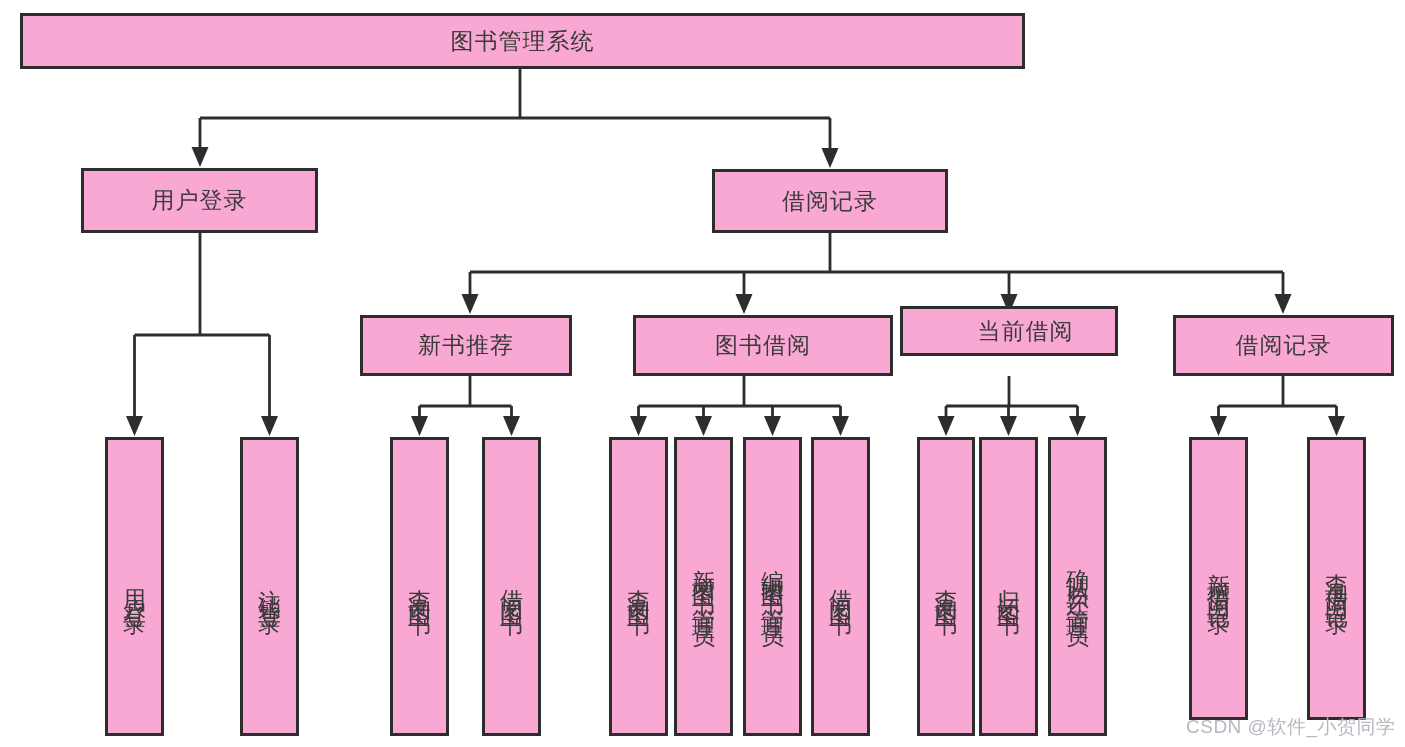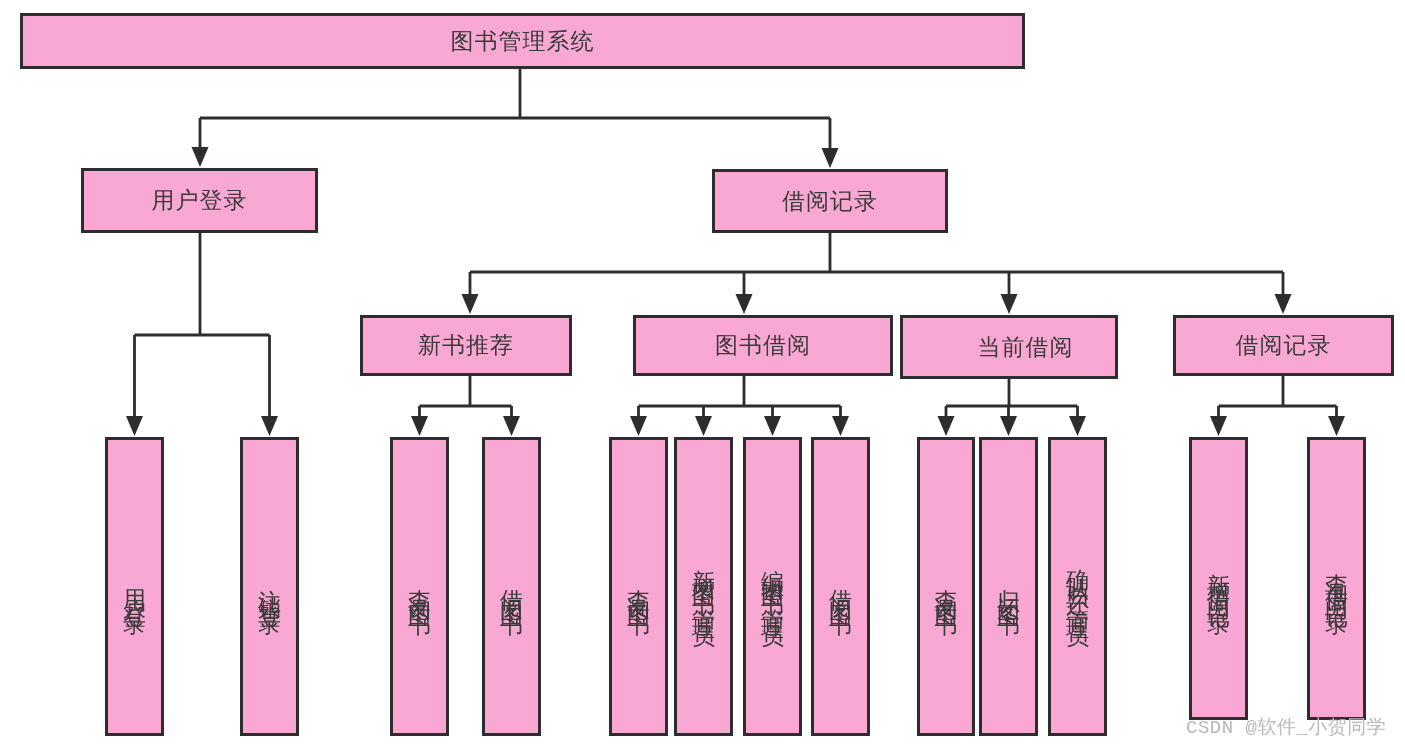--- a/index.html
+++ b/index.html
@@ -36,21 +36,20 @@
     letter-spacing:8px;
     line-height:1;
   }
   #watermark{
     position:absolute;
     left:1186px;top:714px;
     font-size:19px;
     color:var(--wm);
     letter-spacing:0.5px;
     white-space:nowrap;
-    font-family:Liberation Mono, monospace;
   }
 </style>
 </head>
 <body>
 
 <div id="canvas">
 
   <svg id="connectors" viewBox="0 0 1405 747" xmlns="http://www.w3.org/2000/svg">
       <path d="M520,69 L520,118 M200,118 L830,118 M200,118 L200,150 M830,118 L830,151 M200,233 L200,335 M134.5,335 L269.5,335 M134.5,335 L134.5,419 M269.5,335 L269.5,419 M830,233 L830,272 M470,272 L1283,272 M470,272 L470,297 M744,272 L744,297 M1009,272 L1009,297 M1283,272 L1283,297 M470,376 L470,406 M419.5,406 L511.5,406 M419.5,406 L419.5,419 M511.5,406 L511.5,419 M744,376 L744,406 M638.5,406 L840.5,406 M638.5,406 L638.5,419 M703.5,406 L703.5,419 M772.5,406 L772.5,419 M840.5,406 L840.5,419 M1009,376 L1009,406 M946,406 L1077.5,406 M946,406 L946,419 M1008.5,406 L1008.5,419 M1077.5,406 L1077.5,419 M1283,376 L1283,406 M1218.5,406 L1336.5,406 M1218.5,406 L1218.5,419 M1336.5,406 L1336.5,419 " fill="none" stroke="#2d2d2d" stroke-width="2.8"></path>
       <polygon points="191.5,147 208.5,147 200,167" fill="#2d2d2d"></polygon>
@@ -77,21 +76,21 @@
   <div class="node h" style="left:20px;top:13px;width:1005px;height:56px;">图书管理系统</div>
 
   <div class="node h" style="left:81px;top:168px;width:237px;height:65px;">用户登录</div>
 
   <div class="node h" style="left:712px;top:169px;width:236px;height:64px;">借阅记录</div>
 
   <div class="node h" style="left:360px;top:315px;width:212px;height:61px;">新书推荐</div>
 
   <div class="node h" style="left:633px;top:315px;width:260px;height:61px;">图书借阅</div>
 
-  <div class="node h" style="left:900px;top:315px;width:218px;height:64px;padding-left:33px;">当前借阅</div>
+  <div class="node h" style="left:900px;top:306px;width:218px;height:50px;padding-left:33px;">当前借阅</div>
 
   <div class="node h" style="left:1173px;top:315px;width:221px;height:61px;">借阅记录</div>
 
   <div class="node v" style="left:105px;top:437px;width:59px;height:299px;">用户登录</div>
 
   <div class="node v" style="left:240px;top:437px;width:59px;height:299px;">注销登录</div>
 
   <div class="node v" style="left:390px;top:437px;width:59px;height:299px;">查询图书</div>
 
   <div class="node v" style="left:482px;top:437px;width:59px;height:299px;">借阅图书</div>

